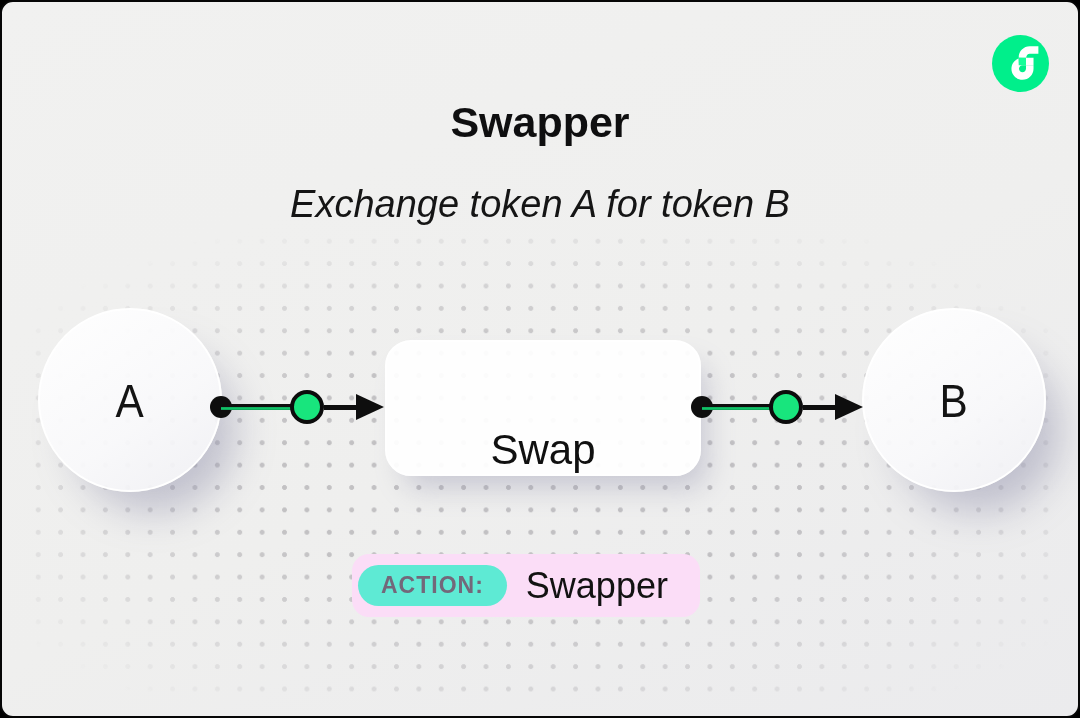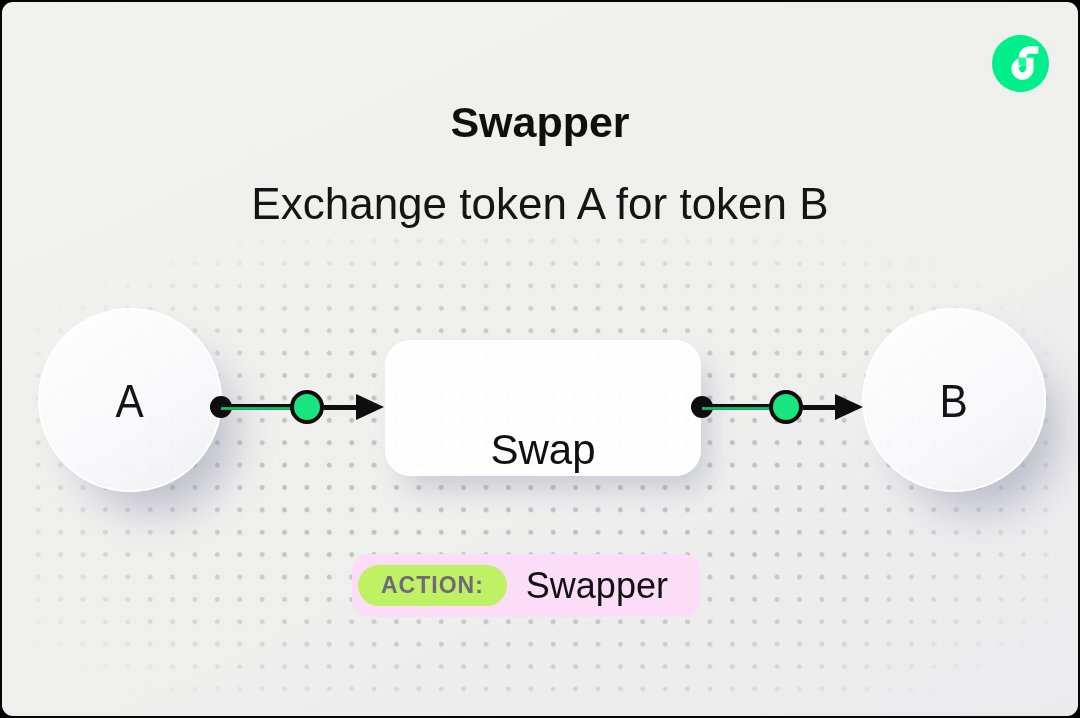--- a/index.html
+++ b/index.html
@@ -46,25 +46,26 @@
     font-weight: 700;
     color: #0f0f10;
     z-index: 3;
   }
   .page-subtitle {
     position: absolute;
     top: 181px;
     left: 0;
     right: 0;
     text-align: center;
-    font-size: 44px;
+    font-size: 38px;
     line-height: 42px;
     font-weight: 400;
     color: #151515;
     z-index: 3;
+    font-style: italic;
   }
   .logo {
     position: absolute;
     left: 990px;
     top: 33px;
     width: 57px;
     height: 57px;
     z-index: 3;
   }
   .logo svg { display: block; width: 100%; height: 100%; }
@@ -170,21 +171,21 @@
     top: 552px;
     height: 63px;
     border-radius: 17px;
     background: #fbddf7;
     display: flex;
     align-items: center;
     padding: 0 32px 0 6px;
     z-index: 5;
   }
   .action-badge-label {
-    background: #bef264;
+    background: #5eead4;
     border-radius: 21px;
     height: 41px;
     padding: 0 23px;
     display: flex;
     align-items: center;
     font-size: 23px;
     font-weight: 700;
     letter-spacing: 1px;
     color: #73687a;
   }

